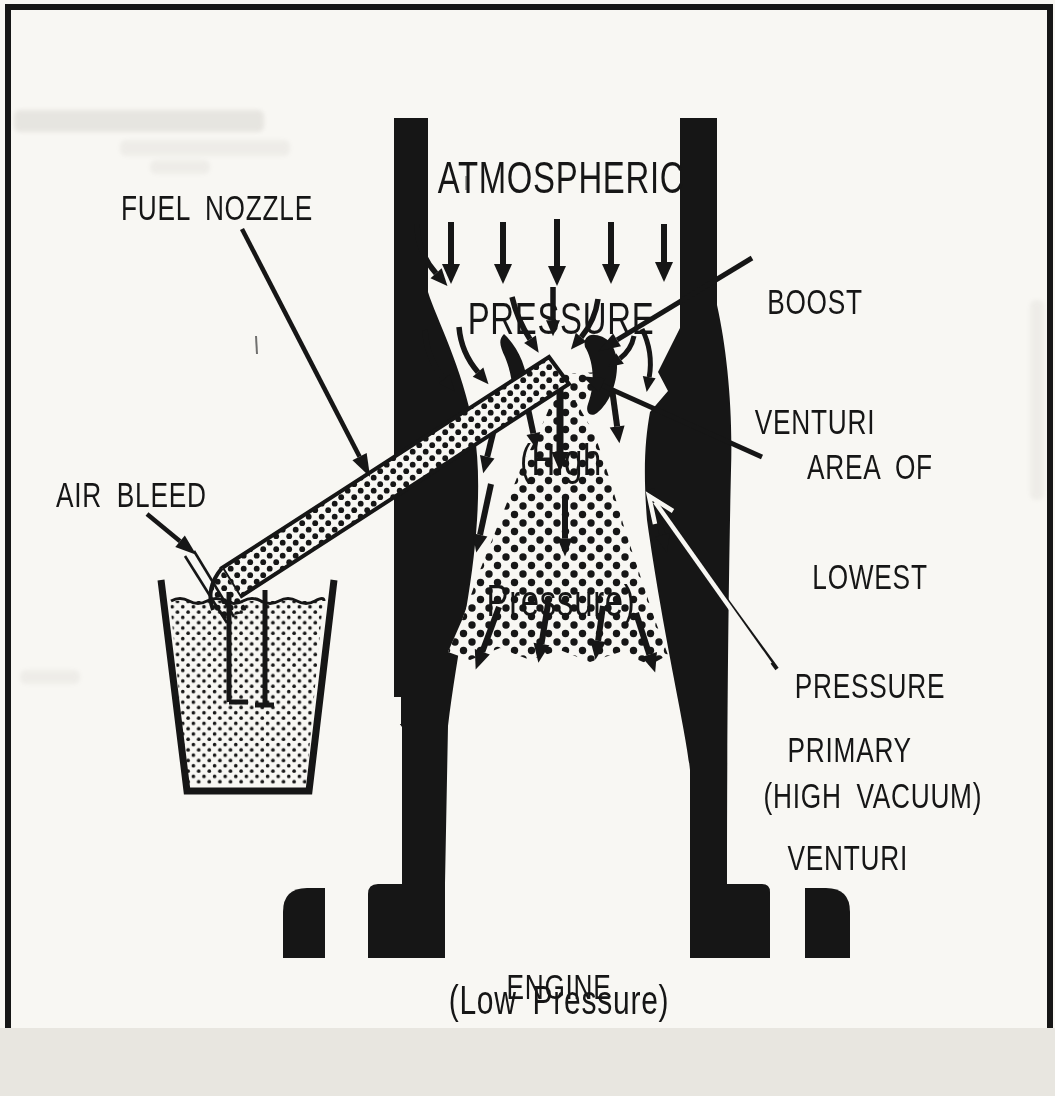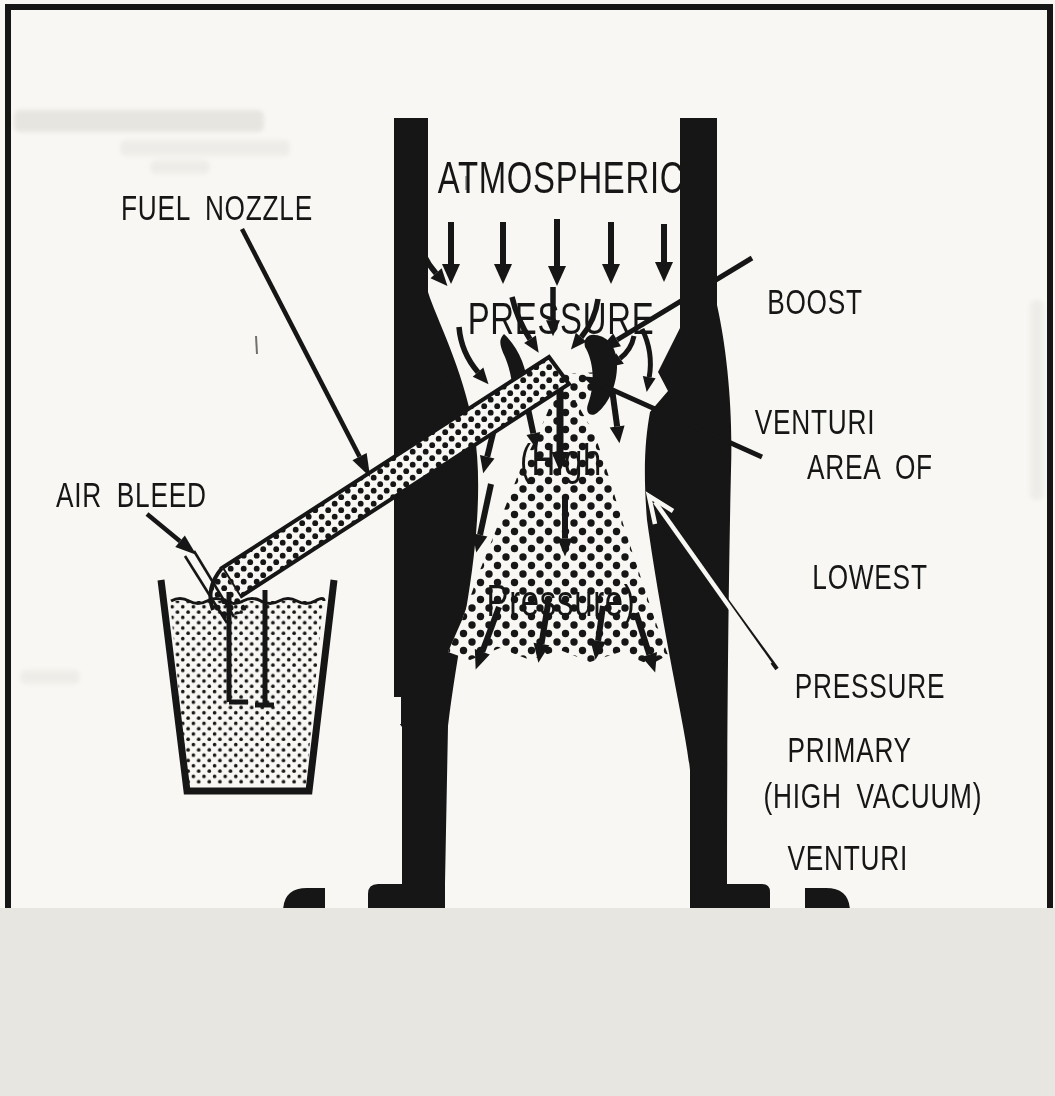--- a/index.html
+++ b/index.html
@@ -1,18 +1,18 @@
 <!DOCTYPE html>
 <html style="--ink: #161616; --paper: #f8f7f3;"><head>
 <meta charset="utf-8">
 <style>
   :root{ --ink:#161616; --paper:#f8f7f3; }
   html,body{ margin:0; padding:0; background:#e8e6e0; }
   #stage{
-    position:relative; width:1055px; height:908px; margin:0 auto;
+    position:relative; width:1055px; height:1028px; margin:0 auto;
     background:var(--paper); overflow:hidden;
     font-family:"Liberation Sans", sans-serif; color:var(--ink);
   }
   svg{ position:absolute; left:0; top:0; }
   .ink{ fill:var(--ink); }
   .ink-s{ stroke:var(--ink); fill:none; }
   .paper{ fill:var(--paper); }
 
   .lbl{
     position:absolute; color:var(--ink); white-space:pre; line-height:40px;

